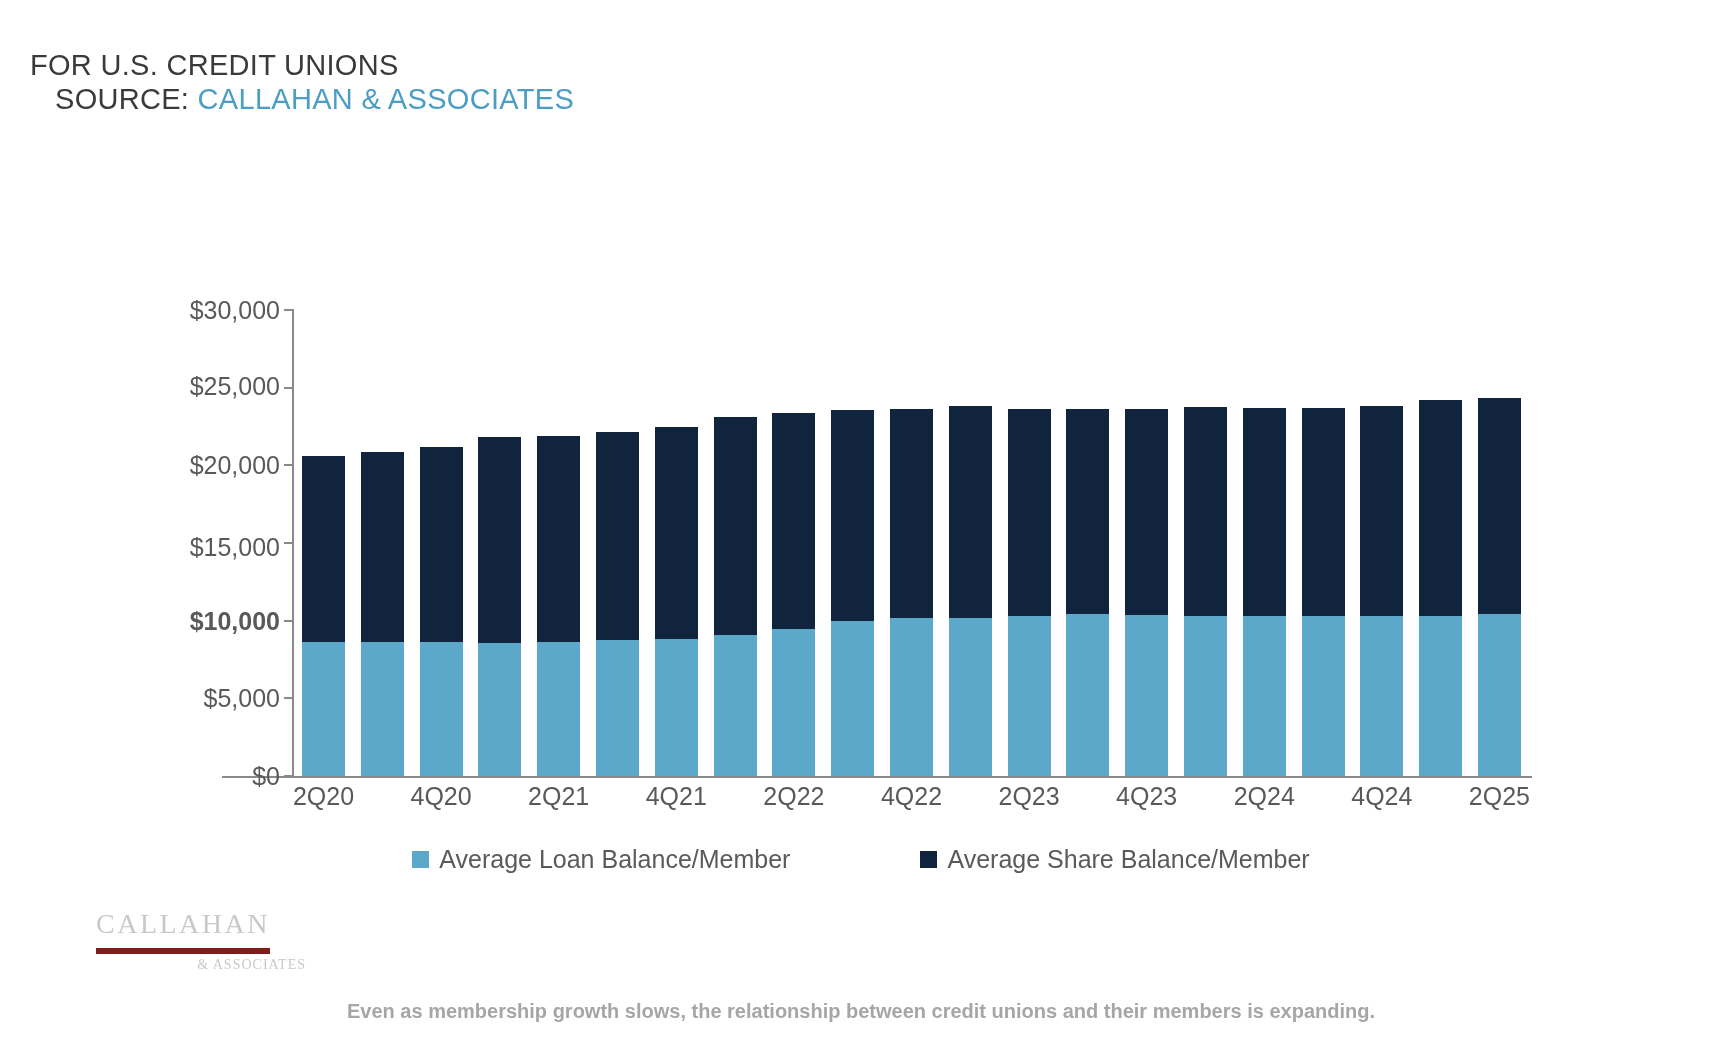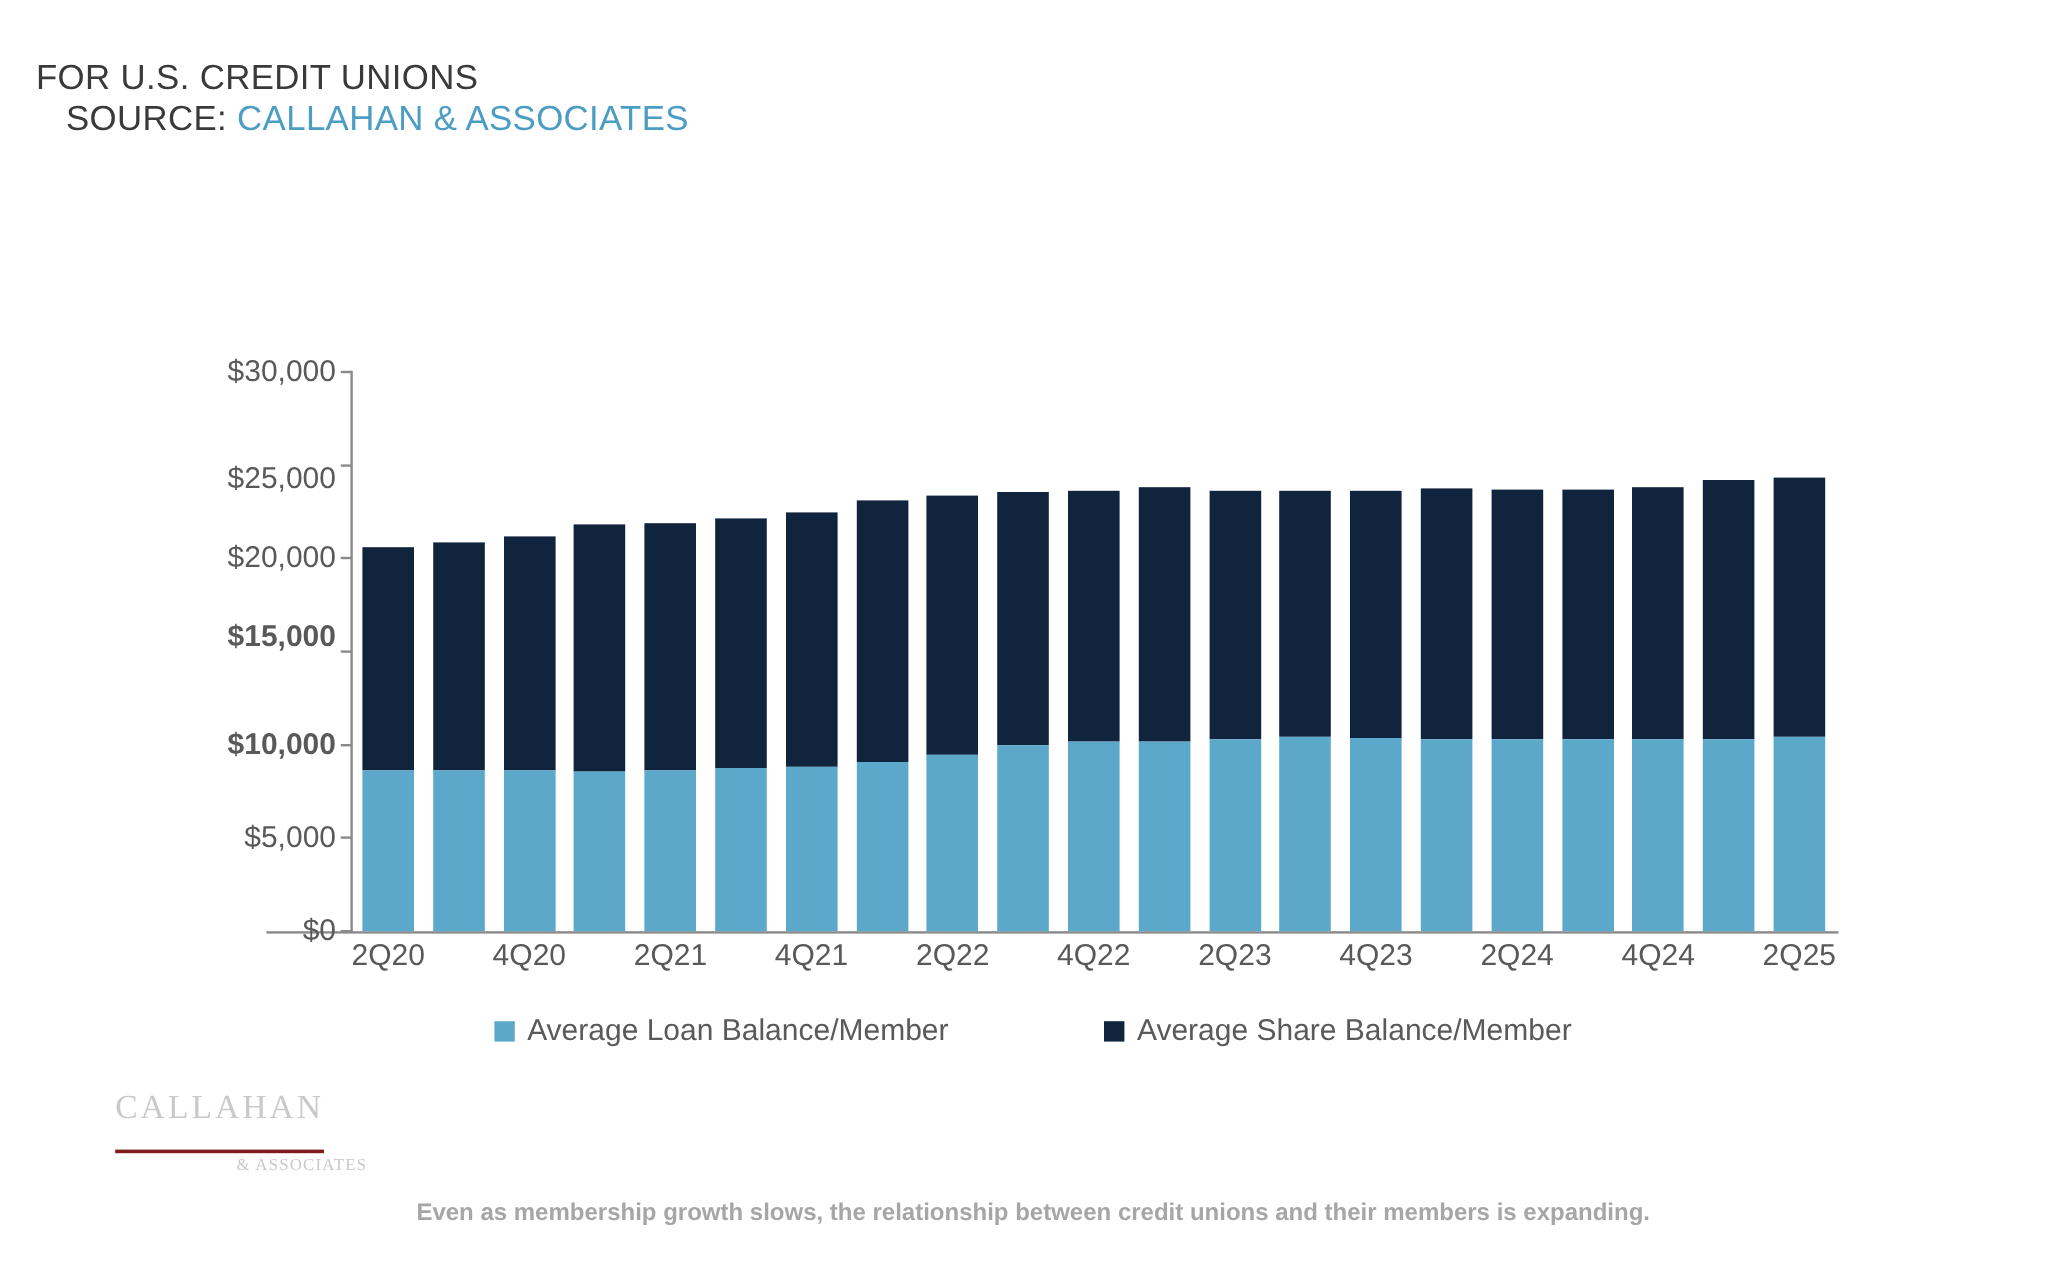--- a/index.html
+++ b/index.html
@@ -188,22 +188,22 @@
     top: 910px;
     width: 210px;
     height: 52px;
     color: #c9c9c9;
     font-family: "Liberation Serif", serif;
   }
   .logo .l1 {
     font-size: 28px;
     letter-spacing: 2.5px;
     line-height: 1;
-    border-bottom: 3px solid #7f1d1d;
-    padding-bottom: 20px;
+    border-bottom: 6px solid #7f1d1d;
+    padding-bottom: 10px;
     display: inline-block;
   }
   .logo .l2 {
     font-size: 14px;
     letter-spacing: 1px;
     margin-top: 3px;
     text-align: right;
     display: block;
   }
 
@@ -230,23 +230,23 @@
   </div>
 </div>
 
 <div class="chart-wrap">
   <div class="axis-y"></div>
   <div class="axis-x"></div>
   <div class="ytick-box" id="ytick-box">
       <div class="ytick-label" style="top: 521px;">$0</div>
       <div class="ytick-label" style="top: 443.333px;">$5,000</div>
       <div class="ytick-label" style="top: 365.667px; font-weight: bold;">$10,000</div>
-      <div class="ytick-label" style="top: 276px; font-weight: bold;">$15,000</div>
+      <div class="ytick-label" style="top: 292px;">$15,000</div>
       <div class="ytick-label" style="top: 210.333px;">$20,000</div>
-      <div class="ytick-label" style="top: 144px;">$25,000</div>
+      <div class="ytick-label" style="top: 131px;">$25,000</div>
       <div class="ytick-label" style="top: 55px;">$30,000</div>
     </div>
   <div class="plot">
     <div class="bars" id="bars">
         <div class="bar-col">
           <div class="seg-share" style="height: 186.4px; background: rgb(17, 36, 62);"></div>
           <div class="seg-loan" style="height: 133.587px; background: rgb(91, 168, 203);"></div>
         </div>
         <div class="bar-col">
           <div class="seg-share" style="height: 190.283px; background: rgb(17, 36, 62);"></div>

